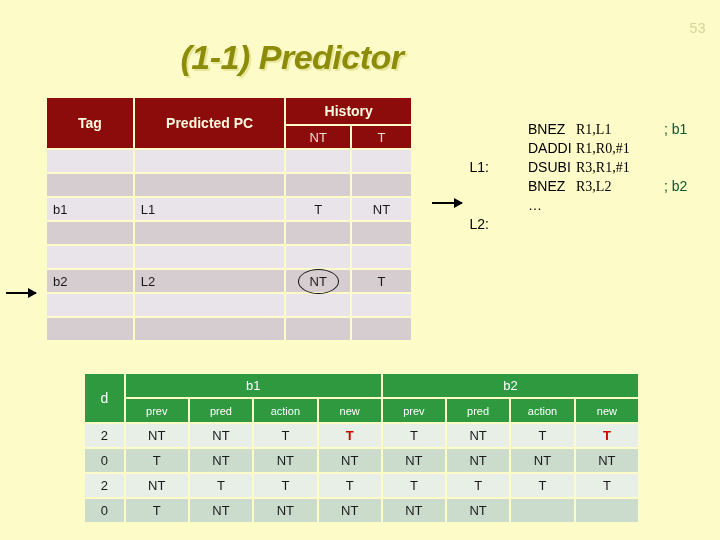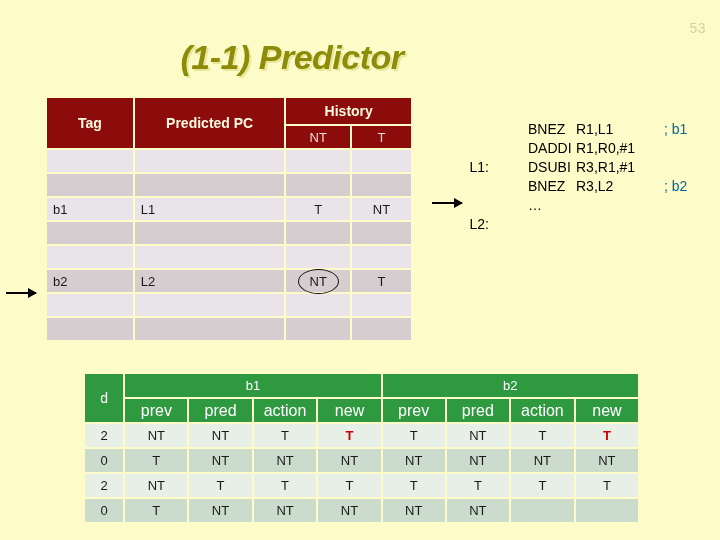--- a/index.html
+++ b/index.html
@@ -121,22 +121,23 @@
     margin-right: 22px;
   }
   #code-block .op {
     display: inline-block;
     width: 48px;
     margin-left: 17px;
   }
   #code-block .args {
     display: inline-block;
     min-width: 88px;
-  }
-  #code-block .cmt { color: #0369a1; }
+    font-family: Liberation Serif, serif;
+  }
+  #code-block .cmt { color: #14532d; }
 
   
   .arrow {
     position: absolute;
     height: 2px;
     background: #000;
   }
   .arrow::after {
     content: "";
     position: absolute;
@@ -163,21 +164,21 @@
     background: #2f9940;
     color: #ffffff;
     font-weight: normal;
     text-align: center;
     vertical-align: middle;
     height: 23px;
     padding: 0;
   }
   #trace-table th.grp     { font-size: 13px; }
   #trace-table th.d-head  { width: 40px; font-size: 14px; }
-  #trace-table th.sub-h   { font-size: 16px; }
+  #trace-table th.sub-h   { font-size: 11px; }
   #trace-table td {
     height: 23px;
     text-align: center;
     vertical-align: middle;
     font-size: 13px;
     color: #1a1a1a;
     padding: 0;
   }
   #trace-table tr.odd td  { background: #e7efe7; }
   #trace-table tr.even td { background: #ccdccc; }

